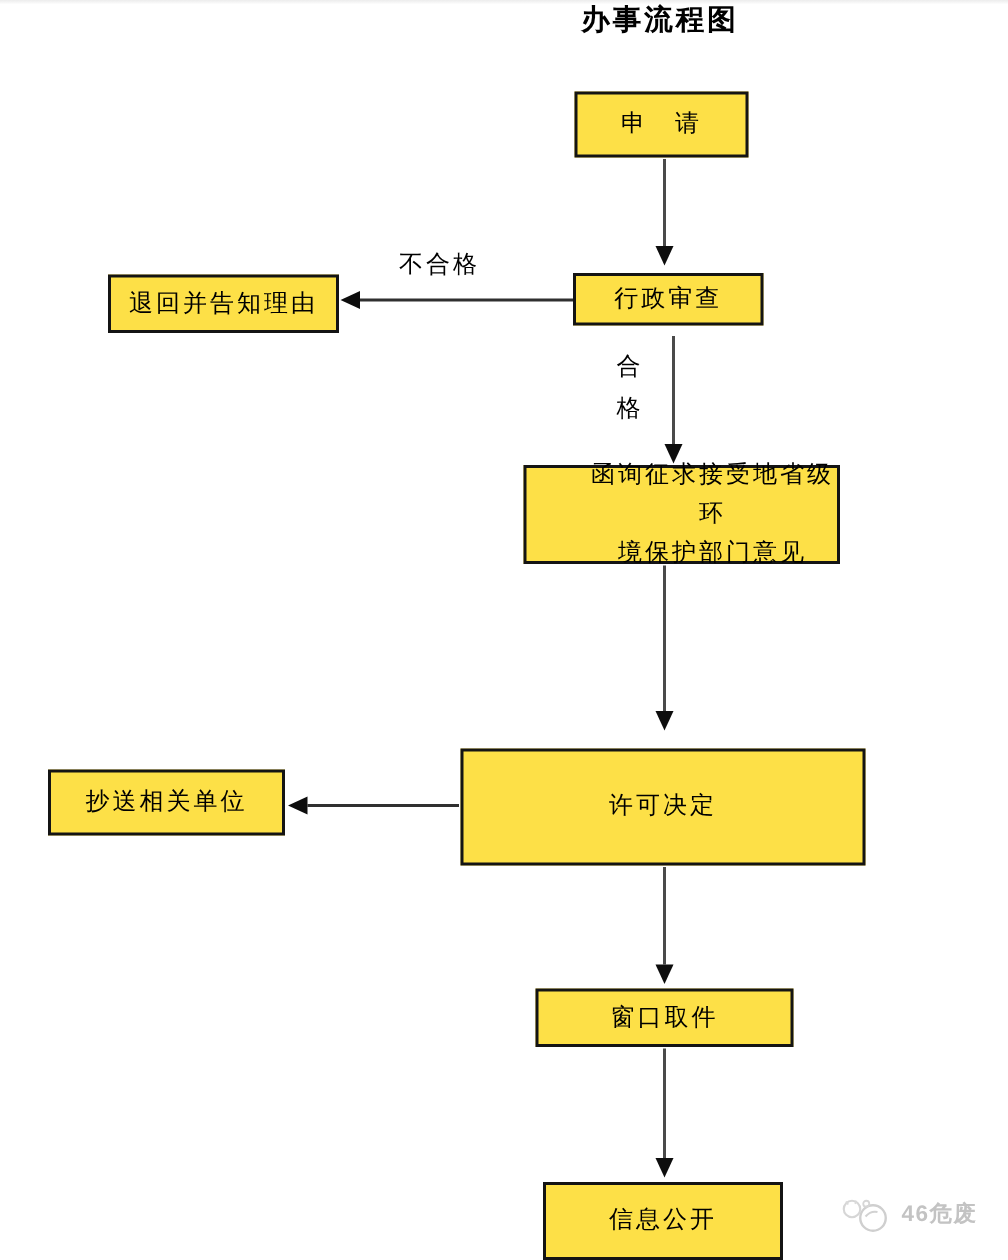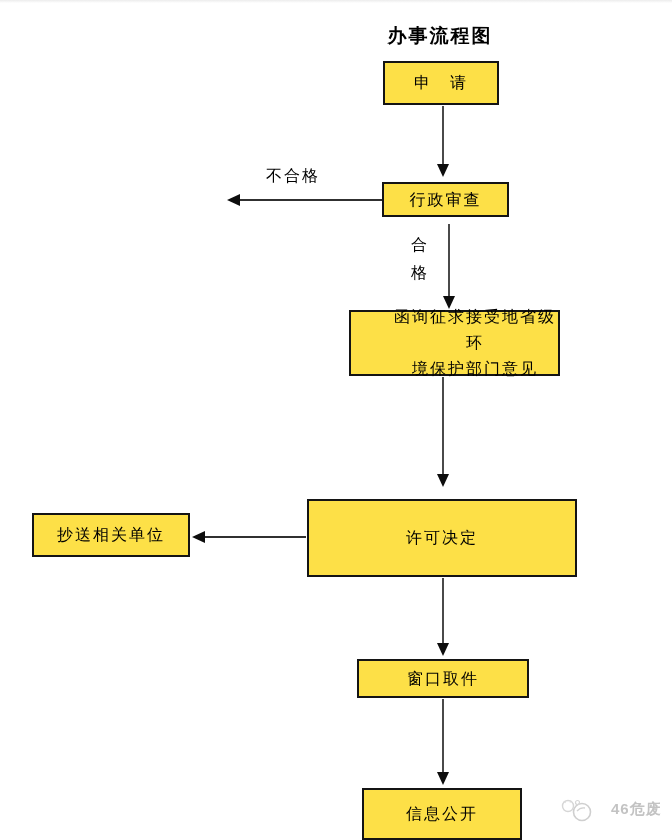--- a/index.html
+++ b/index.html
@@ -9,21 +9,21 @@
     background:#ffffff;
     overflow:hidden;
     font-family:"Liberation Sans","DejaVu Sans",sans-serif;
     color:#000;
   }
   .top-edge{
     position:absolute;top:0;left:0;right:0;height:3px;
     background:linear-gradient(#ececec,#ffffff);
   }
   .flow-title{
-    position:absolute;left:290px;top:23px;width:300px;
+    position:absolute;left:290px;top:0;width:300px;
     text-align:center;font-size:19px;font-weight:bold;
     letter-spacing:2px;color:#000;
   }
   .box{
     position:absolute;box-sizing:border-box;
     border:2px solid #141414;background:#fde047;
     display:flex;align-items:center;justify-content:center;
     font-size:16px;letter-spacing:2px;color:#000;
     text-align:center;white-space:pre-line;line-height:26px;
   }
@@ -50,37 +50,38 @@
   .edge-label{
     position:absolute;font-size:16px;letter-spacing:2px;color:#000;
   }
   .edge-label--fail{left:266px;top:166px;width:72px;text-align:left;}
   .edge-label--pass{
     left:404px;top:231px;width:32px;text-align:center;
     white-space:pre-line;line-height:28px;
   }
   .watermark{
     position:absolute;left:558px;top:793px;height:32px;
-    display:flex;align-items:center;gap:13px;
+    display:flex;align-items:center;gap:3px;
   }
   .watermark-text{
     font-size:15px;color:#c3c3c3;letter-spacing:1px;font-weight:bold;
   }
 </style>
 </head>
 <body>
 
 <div id="stage">
 
   <div class="top-edge"></div>
 
   <div class="flow-title">办事流程图</div>
 
   <div class="box box--apply">申　请</div>
   <div class="box box--review">行政审查</div>
+  <div class="box box--return">退回并告知理由</div>
   <div class="box box--consult">函询征求接受地省级环
 境保护部门意见</div>
   <div class="box box--decision">许可决定</div>
   <div class="box box--copy">抄送相关单位</div>
   <div class="box box--pickup">窗口取件</div>
   <div class="box box--publish">信息公开</div>
 
   <div class="vline" style="left:442px;top:106px;height:58px;"></div>
   <div class="arrow-down" style="left:437px;top:164px;"></div>
 

